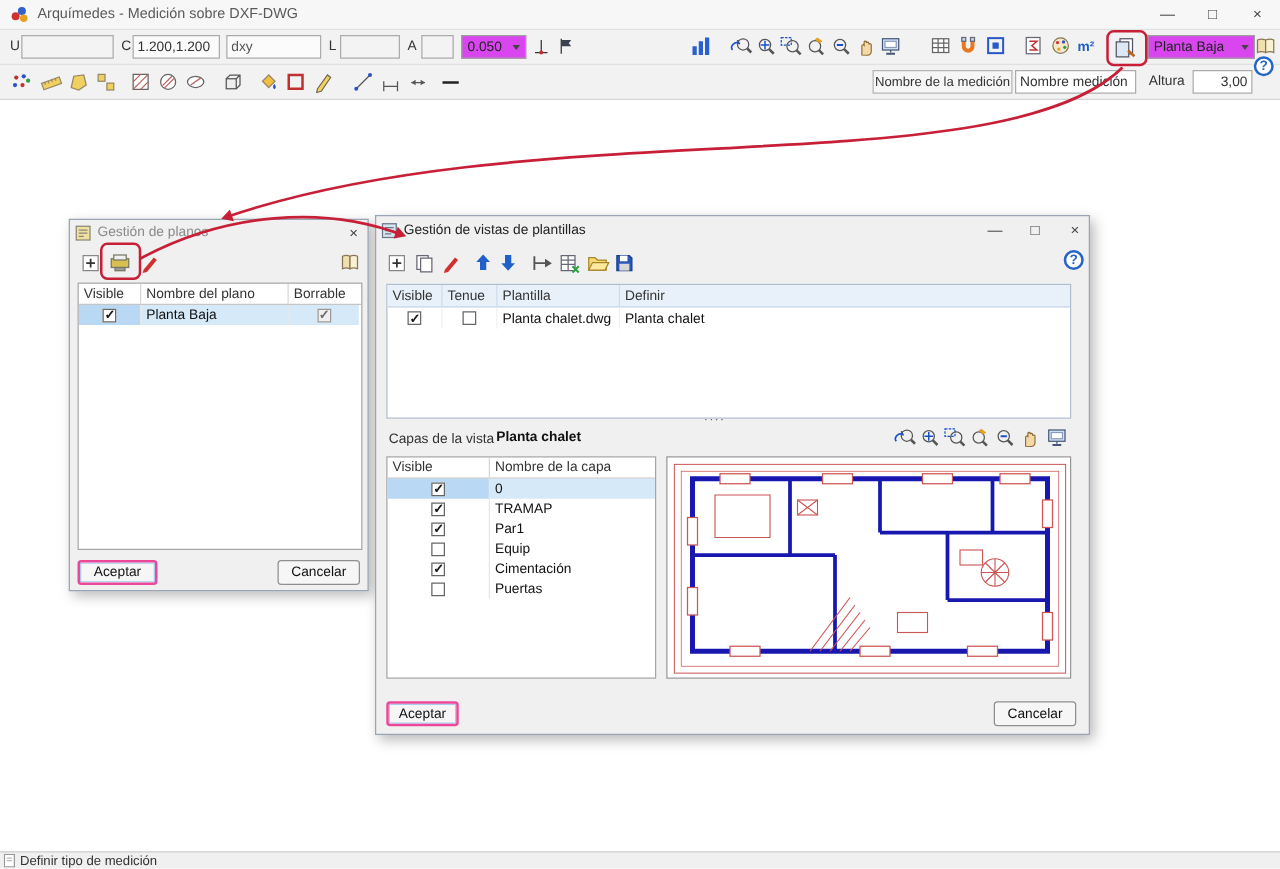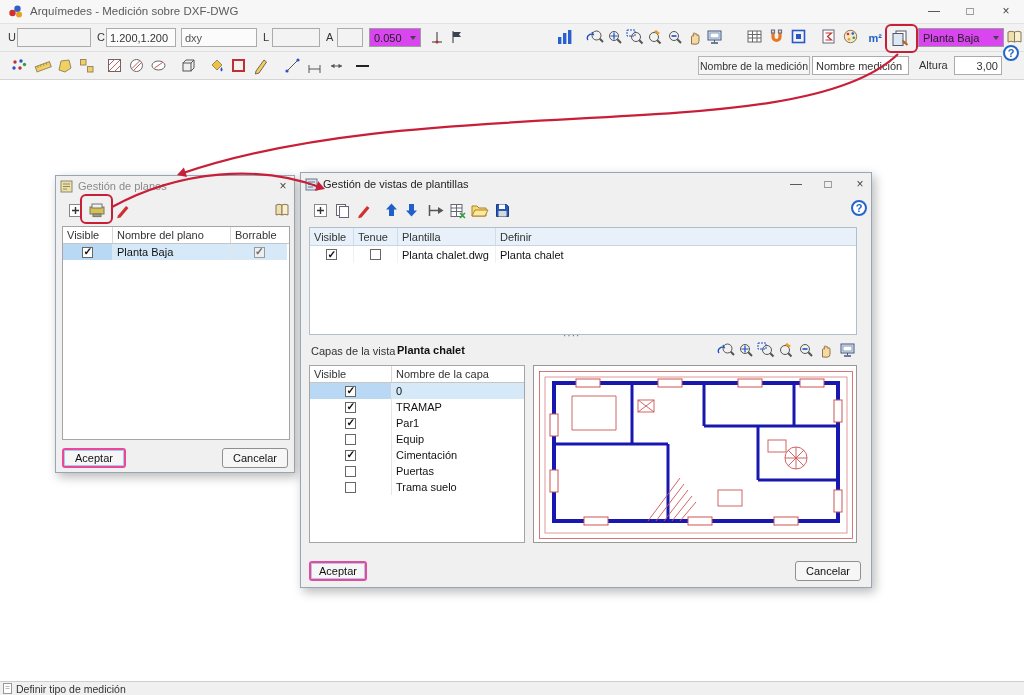--- a/index.html
+++ b/index.html
@@ -8,21 +8,21 @@
 .abs{position:absolute}
 .titlebar{left:0;top:0;width:1024px;height:24px;background:#f7f7f7;border-bottom:1px solid #e2e2e2}
 .title-text{left:30px;top:5px;font-size:11.5px;color:#5a5a5a}
 .win-btn{top:0;width:36px;height:23px;text-align:center;line-height:23px;color:#444;font-size:12px;cursor:default}
 .tb1{left:0;top:24px;width:1024px;height:28px;background:#f2f2f2;border-bottom:1px solid #e0e0e0}
 .tb2{left:0;top:52px;width:1024px;height:28px;background:#f2f2f2;border-bottom:1px solid #d5d5d5}
 .fld{position:absolute;height:19px;border:1px solid #ababab;background:#fbfbfb;font-family:"Liberation Sans",sans-serif;font-size:11px;padding:0 3px;color:#333}
 .lbl{position:absolute;font-size:11px;color:#333}
 .combo{position:absolute;height:19px;border:1px solid #9e9e9e;background:#d946ef;font-size:11px;display:flex;align-items:center;justify-content:space-between;padding:0 4px;color:#222}
 .carrow{width:0;height:0;border-left:3.5px solid transparent;border-right:3.5px solid transparent;border-top:4px solid #444;margin-left:5px}
-.icn{position:absolute;width:20px;height:22px;display:flex;align-items:center;justify-content:flex-end}
+.icn{position:absolute;width:20px;height:22px;display:flex;align-items:center;justify-content:flex-start}
 .m2{color:#2060c8;font-weight:bold;font-size:11px}
 .help-badge{position:absolute;width:16px;height:16px;border-radius:50%;border:2px solid #2565c8;color:#2565c8;font-weight:bold;font-size:11px;display:flex;align-items:center;justify-content:center;background:#fff}
 .canvas{left:0;top:80px;width:1024px;height:601px;background:#fff}
 .status{left:0;top:681px;width:1024px;height:14px;background:#f0f0f0;border-top:1px solid #cfcfcf;display:flex;align-items:center;gap:3px;padding-left:3px;font-size:10.5px;color:#333}
 .dlg{position:absolute;background:#f0f0f0;border:1px solid #98a5b4;box-shadow:3px 4px 10px rgba(0,0,0,.28)}
 .dlg-title{position:absolute;left:0;top:0;right:0;height:20px;display:flex;align-items:center;gap:5px;padding:0 4px;font-size:11px}
 .dlg-close{position:absolute;width:18px;height:18px;text-align:center;line-height:18px;color:#444;font-size:12px}
 .tbl{position:absolute;background:#fff;border:1px solid #a5a5a5;overflow:hidden}
 .hrow{display:flex;font-size:11px;color:#333;border-bottom:1px solid #c6c6c6;align-items:stretch}
 .hrow .c{border-right:1px solid #d8d8d8;display:flex;align-items:center;padding-left:4px}
@@ -538,26 +538,20 @@
       <span class="c cc" style="width:82px">
           <span class="cb ck"></span>
         </span>
       <span class="c" style="flex:1;border-right:none">Cimentación</span>
     </div>
     <div class="row" style="height:16px">
       <span class="c cc" style="width:82px">
           <span class="cb"></span>
         </span>
       <span class="c" style="flex:1;border-right:none">Puertas</span>
-    </div>
-    <div class="row" style="height:16px">
-      <span class="c cc" style="width:82px">
-          <span class="cb"></span>
-        </span>
-      <span class="c" style="flex:1;border-right:none">Trama suelo</span>
     </div>
   </div>
 
   <div class="tbl" style="left:232px;top:192px;width:324px;height:178px;border-color:#989898">
     <svg width="316" height="170" viewBox="0 0 316 170" style="position:absolute;left:4px;top:4px">
       <rect x="1.5" y="1.5" width="313" height="167" fill="none" stroke="#cc5555" stroke-width="0.8"></rect>
       <rect x="7" y="7" width="302" height="156" fill="none" stroke="#cc5555" stroke-width="0.6"></rect>
       <rect x="16" y="13" width="284" height="138" fill="none" stroke="#1818b0" stroke-width="4"></rect>
       <path d="M94 13 V74 M16 74 H130 M130 74 V151 M166 13 V56 M166 56 H300 M220 56 V110 M220 110 H300 M256 13 V56" fill="none" stroke="#1818b0" stroke-width="3"></path>
       <g fill="#fff" stroke="#cc5555" stroke-width="1">

